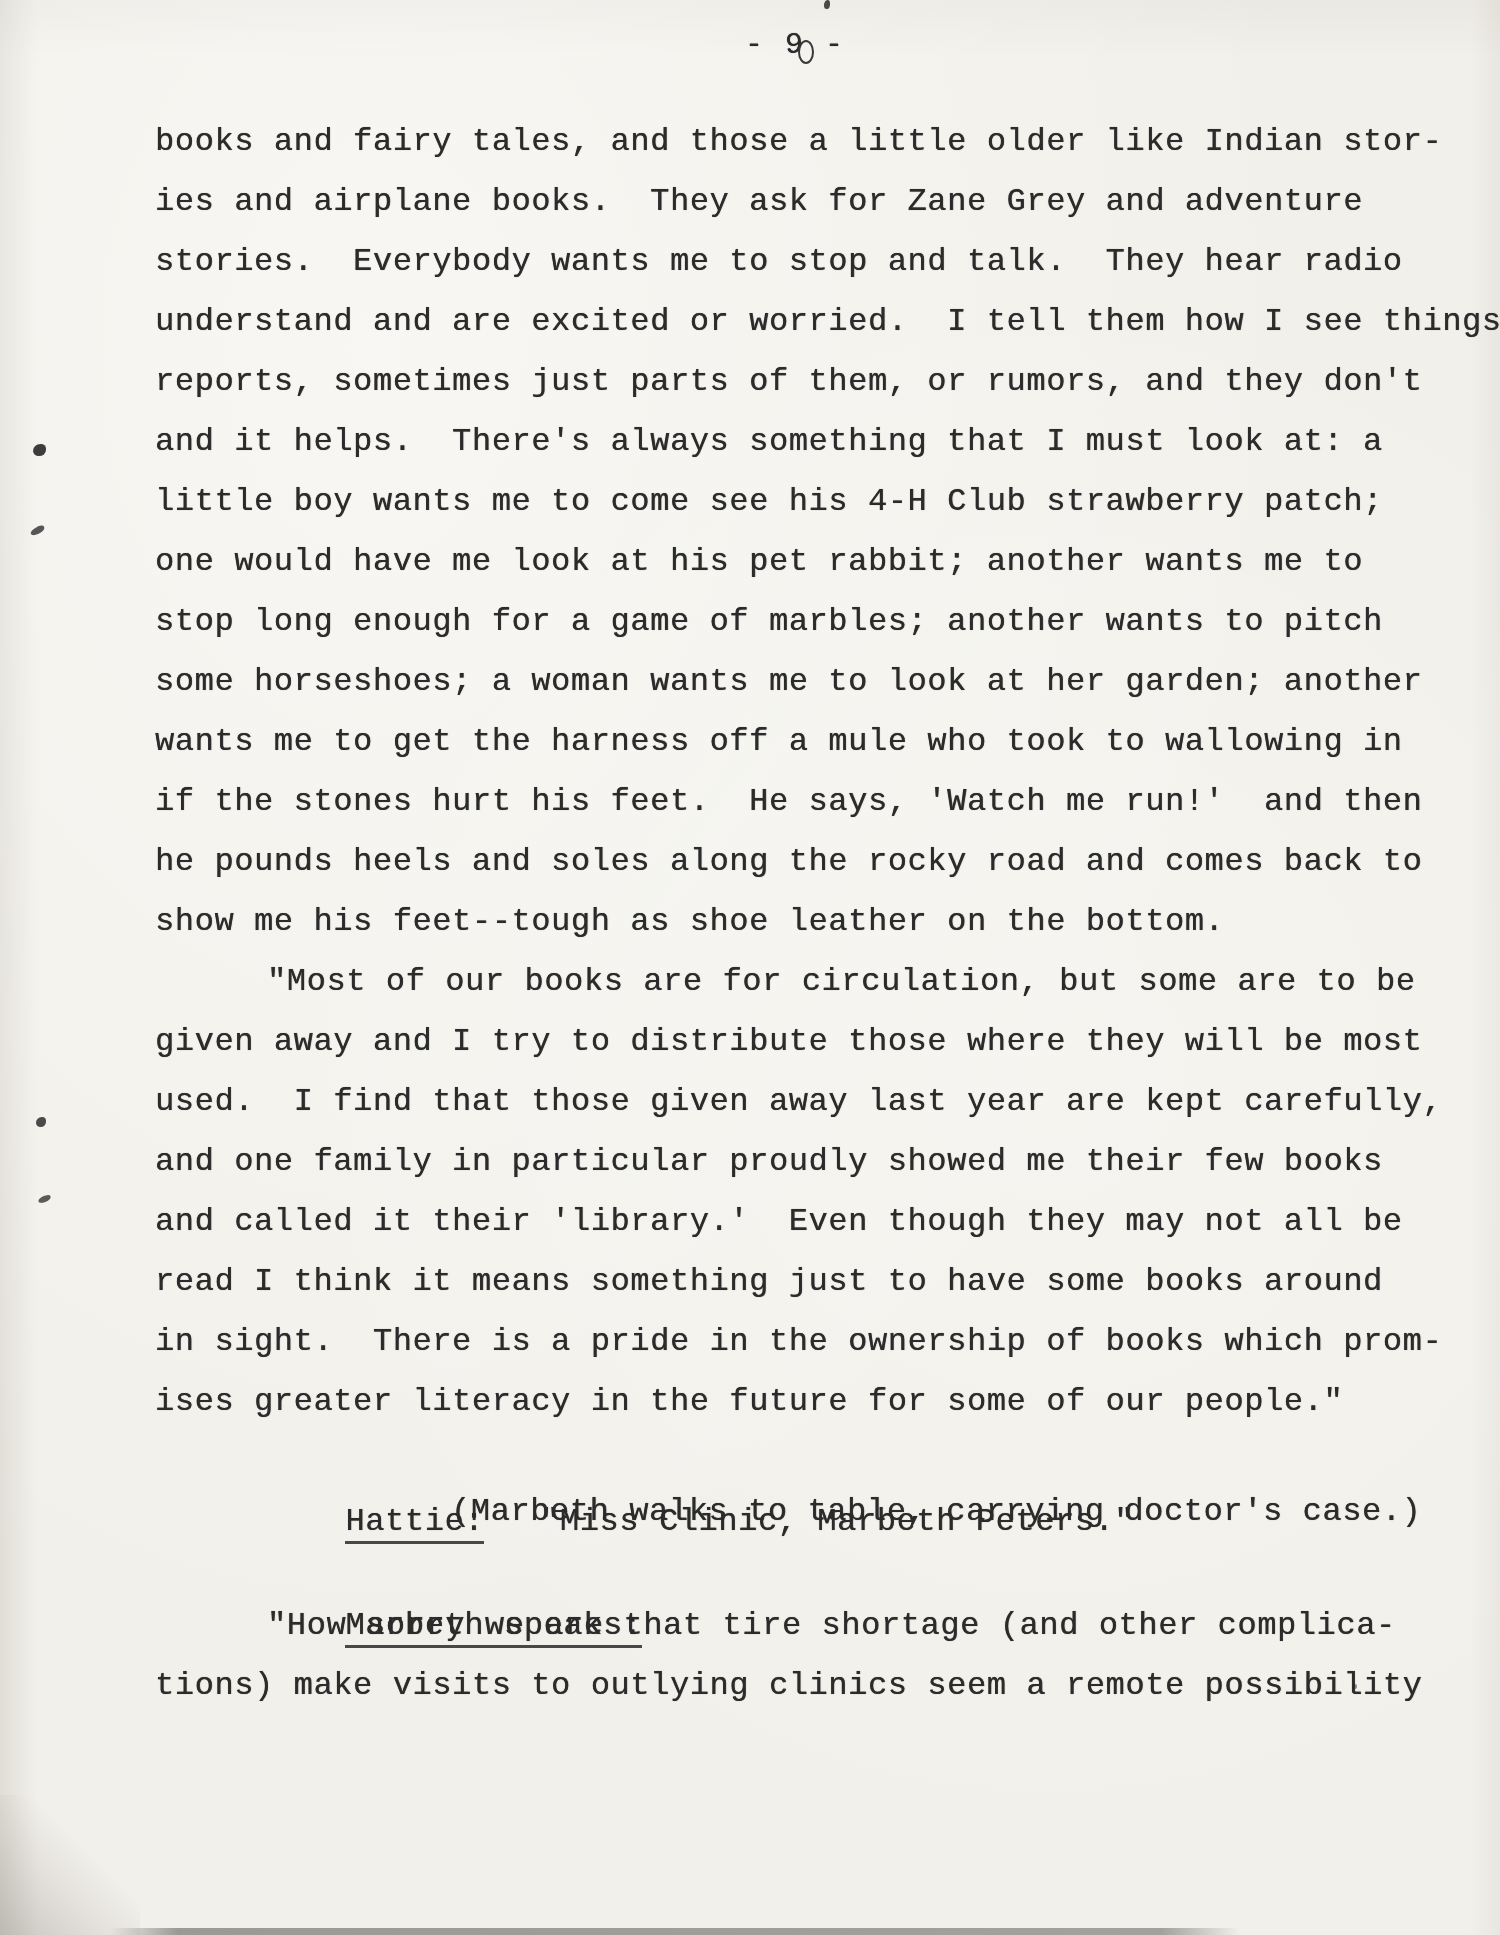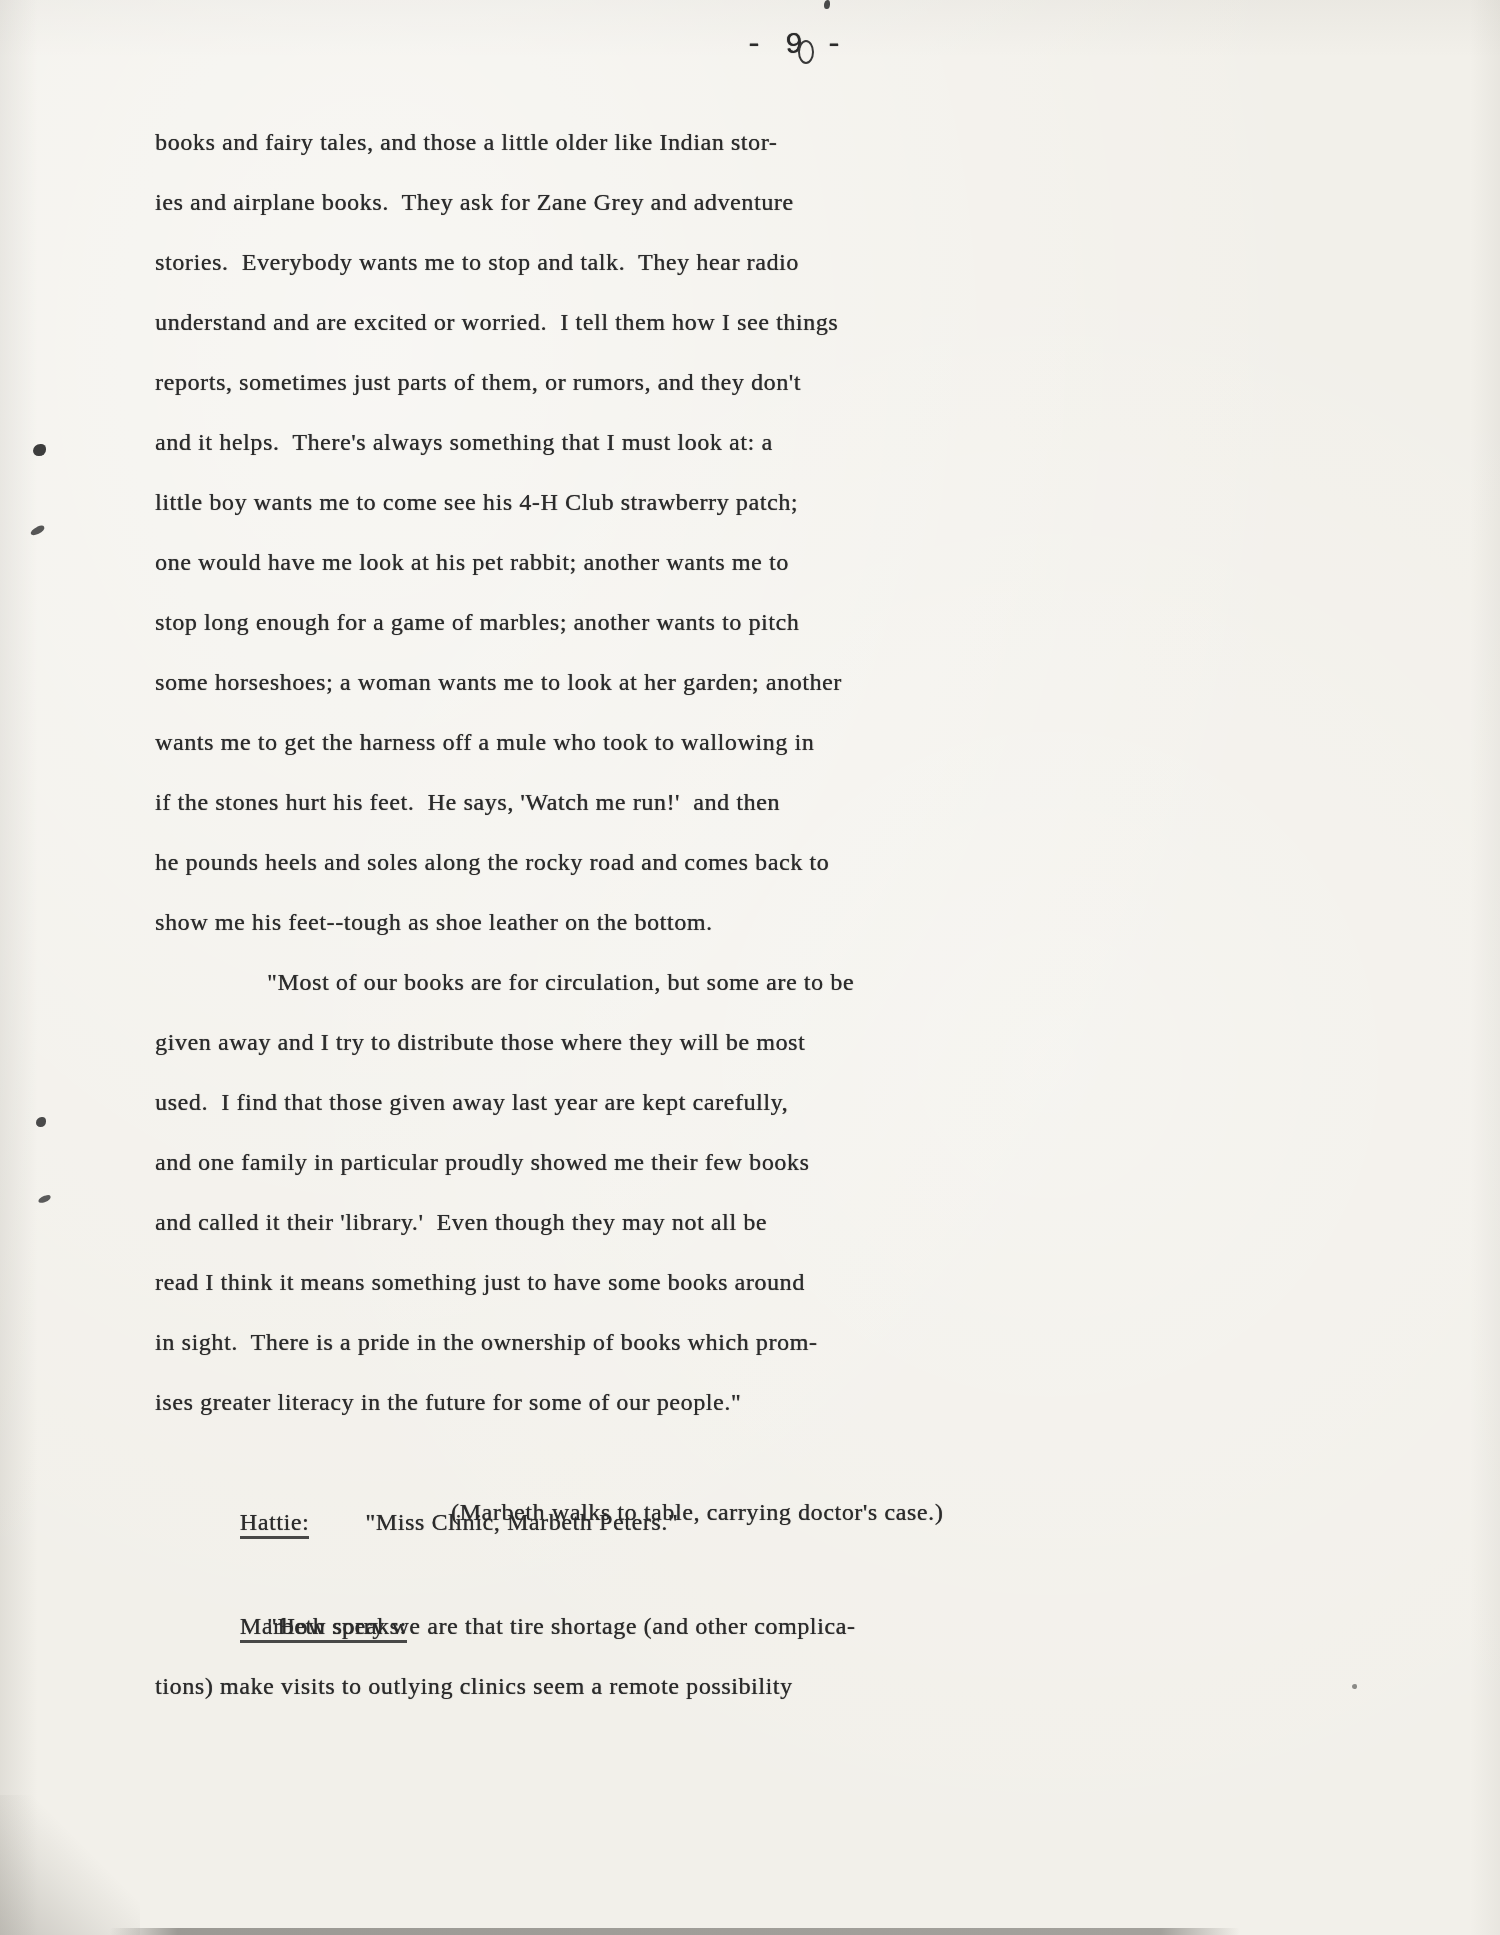--- a/index.html
+++ b/index.html
@@ -30,25 +30,24 @@
   }
   .bodytext {
     position: absolute;
     top: 112px;
     left: 155px;
     width: 1320px;
   }
   .line {
     height: 60px;
     line-height: 60px;
-    font-size: 24px;
+    font-size: 32px;
     letter-spacing: 0.6px;
     white-space: pre;
     text-shadow: 0.3px 0.3px 0.7px rgba(35,35,35,0.85);
-    font-family: Liberation Serif, serif;
   }
   .indent { text-indent: 112px; }
   .stage {
     height: 44px;
     line-height: 40px;
     padding-left: 296px;
   }
   .ul {
     border-bottom: 3px solid rgba(42,42,42,0.85);
     padding-bottom: 1px;

